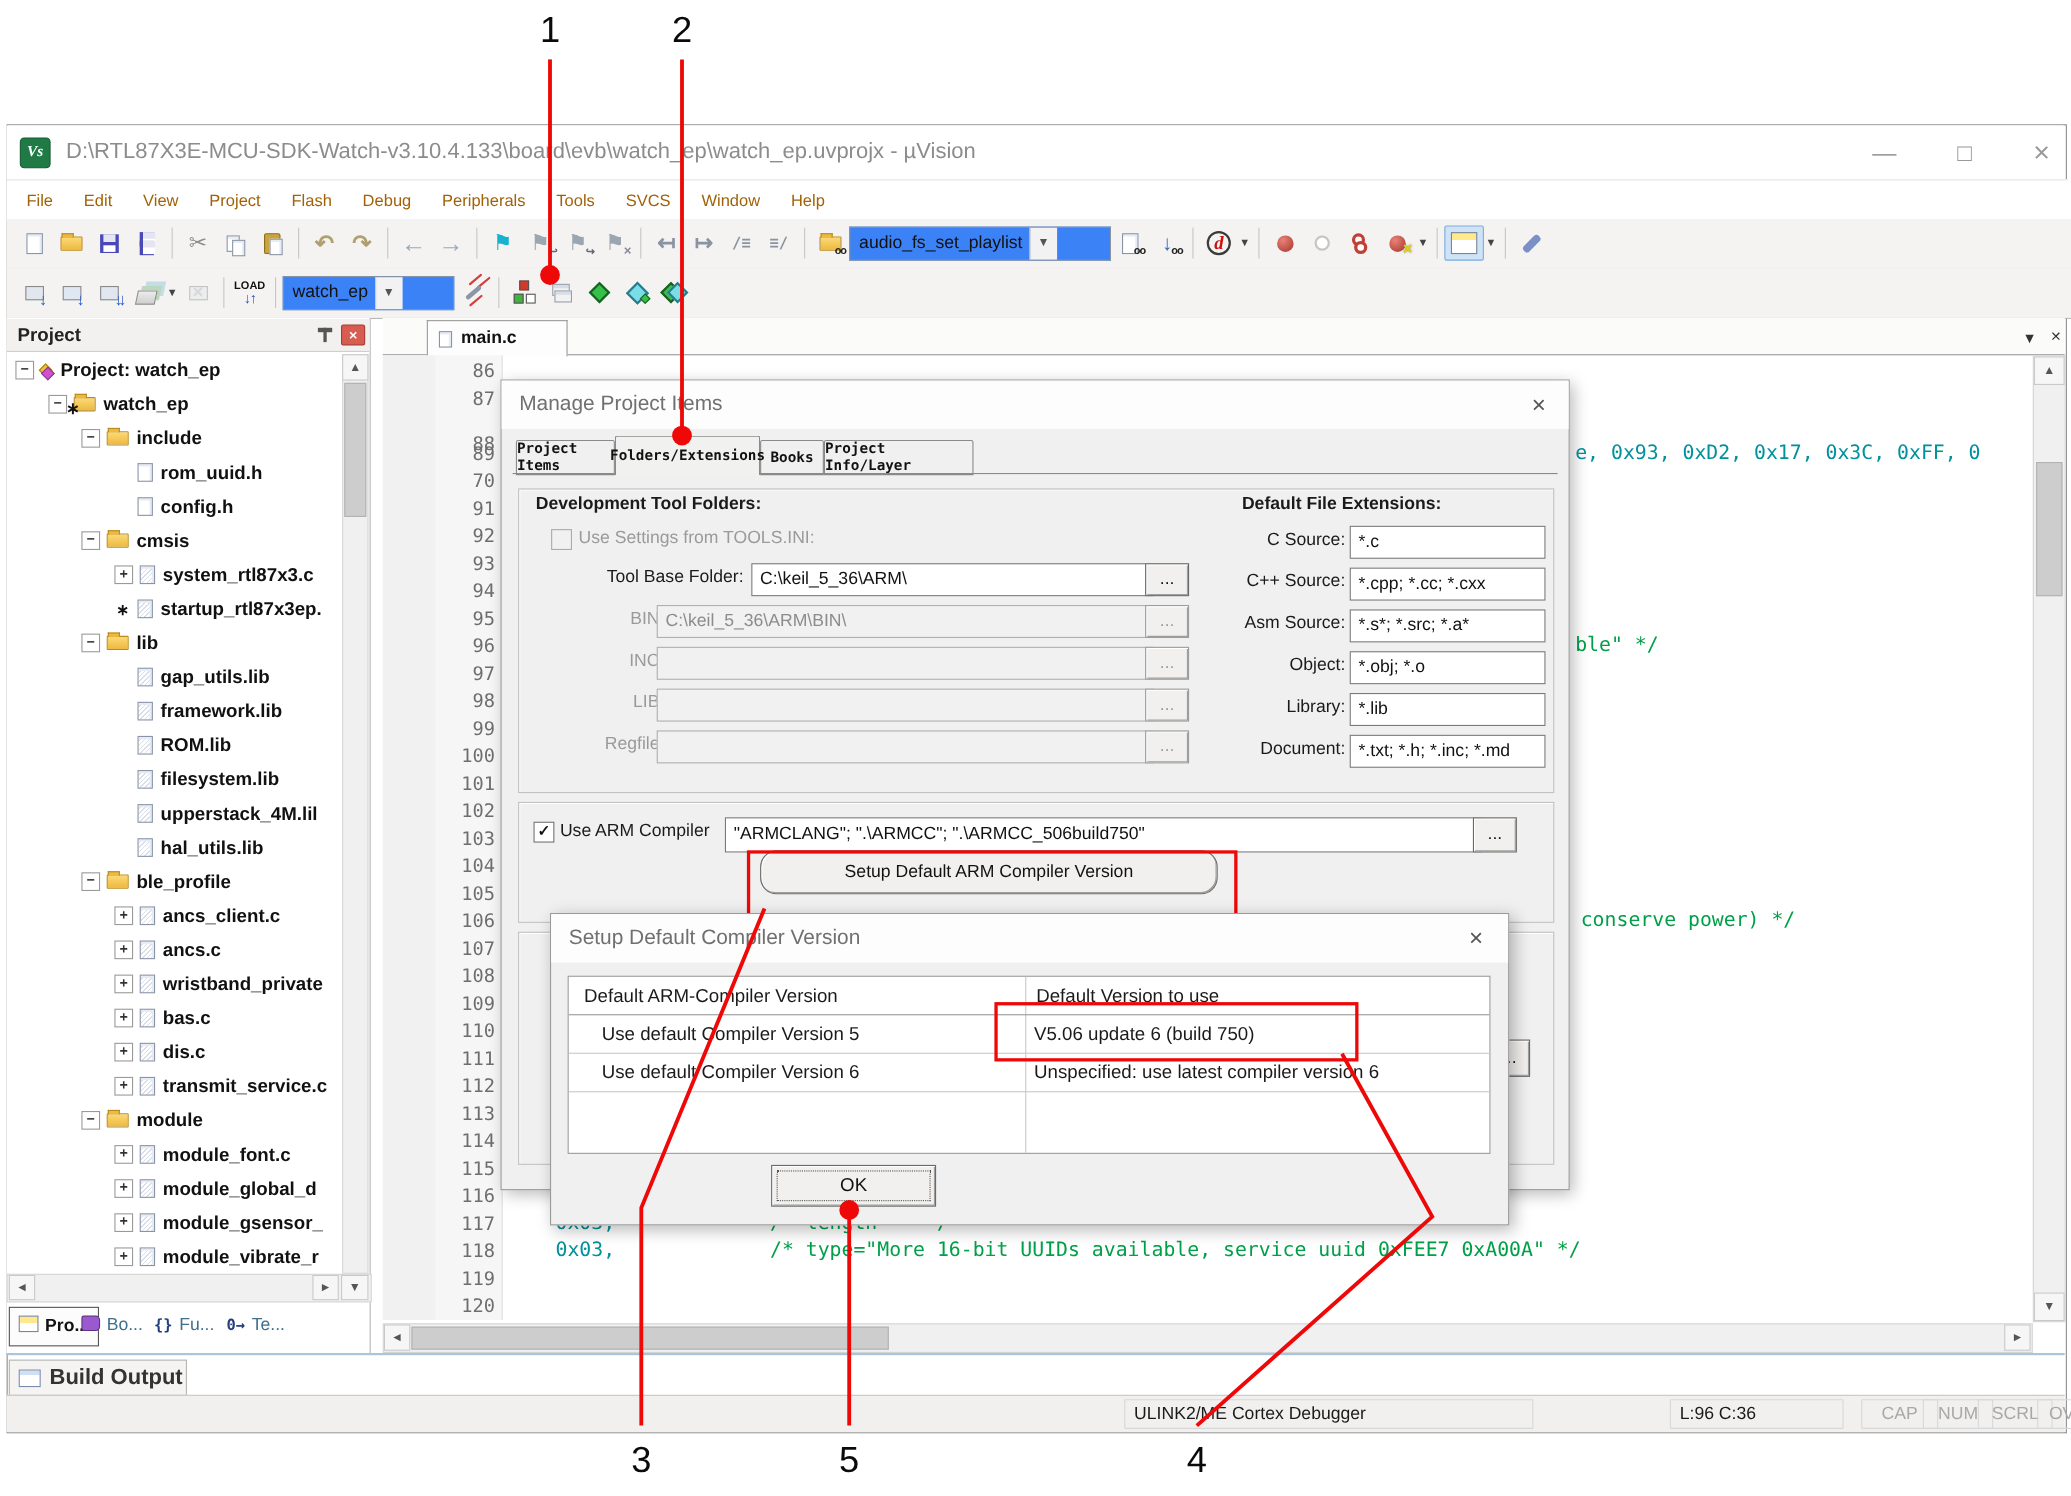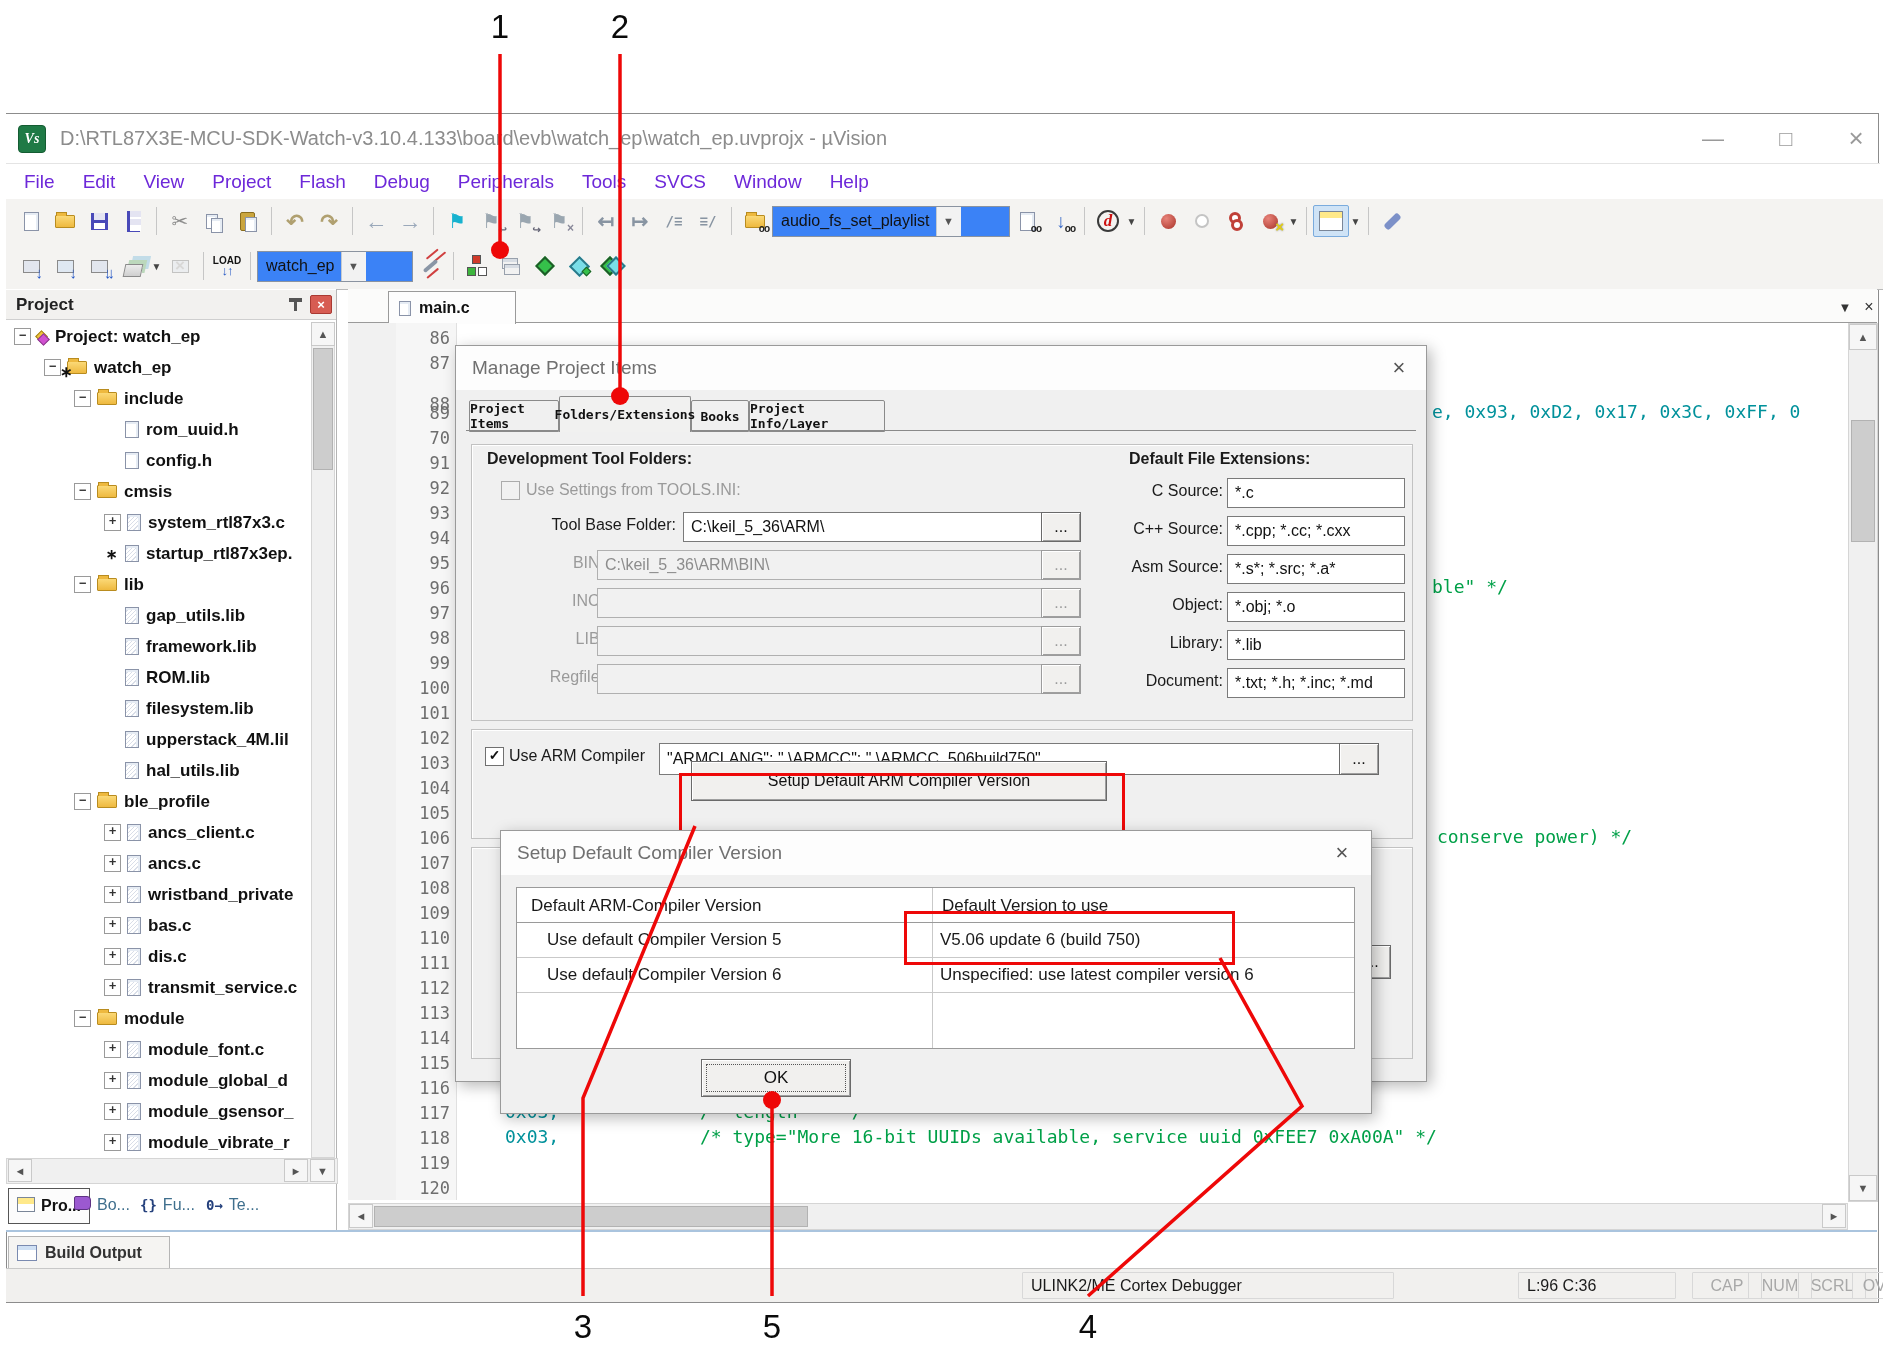--- a/index.html
+++ b/index.html
@@ -12,21 +12,21 @@
        border:1px solid #8c8c8c;}
   #titlebar{position:absolute;left:6px;top:114px;width:1870px;height:49px;background:#fff;
             display:flex;align-items:center;}
   .uvlogo{width:28px;height:28px;margin-left:12px;background:#1f7a46;border-radius:4px;border:1px solid #145c32;
           color:#fff;font:italic bold 14px "Liberation Serif",serif;display:flex;align-items:center;justify-content:center;}
   #title-text{margin-left:14px;font-size:20px;color:#8c8c8c;white-space:nowrap;}
   .winctl{position:absolute;top:0;height:49px;width:46px;display:flex;align-items:center;justify-content:center;
           color:#9a9a9a;font-size:22px;}
   #menubar{position:absolute;left:6px;top:163px;width:1870px;height:36px;border-top:1px solid #e4e4e4;
            border-bottom:1px solid #dcdcdc;display:flex;align-items:center;padding-left:4px;background:#fff;}
-  .mitem{padding:0 14px;font-size:19px;color:#6d28d9;}
+  .mitem{padding:0 14px;font-size:15px;color:#a16207;}
 
   
   .tbar{position:absolute;left:6px;width:1870px;display:flex;align-items:center;background:#f4f3f1;padding-left:8px;}
   #tb1{top:199px;height:44px;border-bottom:1px solid #e6e5e3;}
   #tb2{top:243px;height:46px;border-bottom:1px solid #b9b9b9;}
   .ti{width:34px;height:30px;display:flex;align-items:center;justify-content:center;position:relative;flex:0 0 auto;}
   .ti.active{background:#cfe3f6;border:1px solid #7aabdd;border-radius:2px;}
   .ti.dis{opacity:.45;}
   .tsep{width:1px;height:28px;background:#c6c6c6;margin:0 6px;flex:0 0 auto;}
   .tdd{width:13px;color:#444;font-size:10px;flex:0 0 auto;text-align:center;}
@@ -122,21 +122,21 @@
   .gnum{position:absolute;right:6px;width:50px;text-align:right;font:17px "DejaVu Sans Mono",monospace;color:#6e6e6e;height:25px;line-height:25px;}
   #code{position:absolute;left:348px;top:323px;width:1498px;height:877px;overflow:hidden;}
   .cline{position:absolute;left:0;width:100%;height:25px;line-height:25px;font:18px "DejaVu Sans Mono",monospace;white-space:pre;}
   .frag{position:absolute;top:0;}
   .c-num{color:#00919b;}
   .c-cmt{color:#00a048;}
 
   
   #outline-top{position:absolute;left:6px;top:1230px;width:1871px;height:2px;background:#aac4de;}
   #botab{position:absolute;left:8px;top:1236px;width:152px;height:31px;background:#f5f4f2;border:1px solid #b5b5b5;
-         display:flex;align-items:center;gap:8px;padding-left:8px;font-size:16px;font-weight:bold;color:#333;}
+         display:flex;align-items:center;gap:8px;padding-left:8px;font-size:20px;font-weight:bold;color:#333;}
   .boicon{width:20px;height:16px;background:#fff;border:1px solid #7a8ab0;box-shadow:inset 0 4px 0 #cfe0f4;}
   #statusbar{position:absolute;left:6px;top:1268px;width:1871px;height:33px;background:#f1f0ee;border-top:1px solid #c8c8c8;}
   .scell{position:absolute;top:3px;height:25px;border:1px solid #d8d8d8;border-radius:1px;display:flex;
          align-items:center;font-size:16px;color:#1a1a1a;padding:0 8px;white-space:nowrap;overflow:hidden;}
   .sind{color:#a8a8a8;justify-content:center;}
 
   
   .dlg{position:absolute;background:#f0f0f0;border:1px solid #9a9a9a;box-shadow:4px 4px 14px rgba(0,0,0,.28);}
   .dtitle{position:absolute;left:0;top:0;right:0;height:44px;background:#fdfdfd;display:flex;align-items:center;}
   .dtitle span{margin-left:16px;font-size:19px;color:#707070;}
@@ -735,21 +735,21 @@
         <div class="inp" style="left: 771px; top: 284px; width: 162px; height: 28px;">*.lib</div>
         <div class="flabel" style="left: 645px; top: 326px; width: 122px;">Document:</div>
         <div class="inp" style="left: 771px; top: 322px; width: 162px; height: 28px;">*.txt; *.h; *.inc; *.md</div>
       </div>
 
     <div class="grp" style="left:15px;top:383px;width:940px;height:108px;"></div>
     <div class="cb" style="left:29px;top:401px;">✓</div>
     <div class="flabel" style="left:53px;top:401px;text-align:left;font-size:16px;">Use ARM Compiler</div>
     <div class="inp" style="left:203px;top:397px;width:672px;height:30px;">"ARMCLANG"; ".\ARMCC"; ".\ARMCC_506build750"</div>
     <div class="b3" style="left:883px;top:397px;width:38px;height:30px;">...</div>
-    <div class="b3" style="left:235px;top:415px;width:414px;height:38px;">Setup Default ARM Compiler Version</div>
+    <div class="b3" style="left:235px;top:427px;width:414px;height:38px;border-radius:15px;">Setup Default ARM Compiler Version</div>
     <div class="redbox" style="left:223px;top:427px;width:440px;height:54px;"></div>
 
     <div class="grp" style="left:15px;top:501px;width:940px;height:210px;"></div>
     <div class="b3" style="left:897px;top:599px;width:36px;height:32px;">...</div>
     <div style="position:absolute;left:891px;top:677px;font-size:17px;color:#111;">p</div>
   </div>
 
   <div class="dlg" id="dlg-setup" style="left:500px;top:830px;width:870px;height:282px;z-index:20;">
     <div class="dtitle">
       <span>Setup Default Compiler Version</span>

